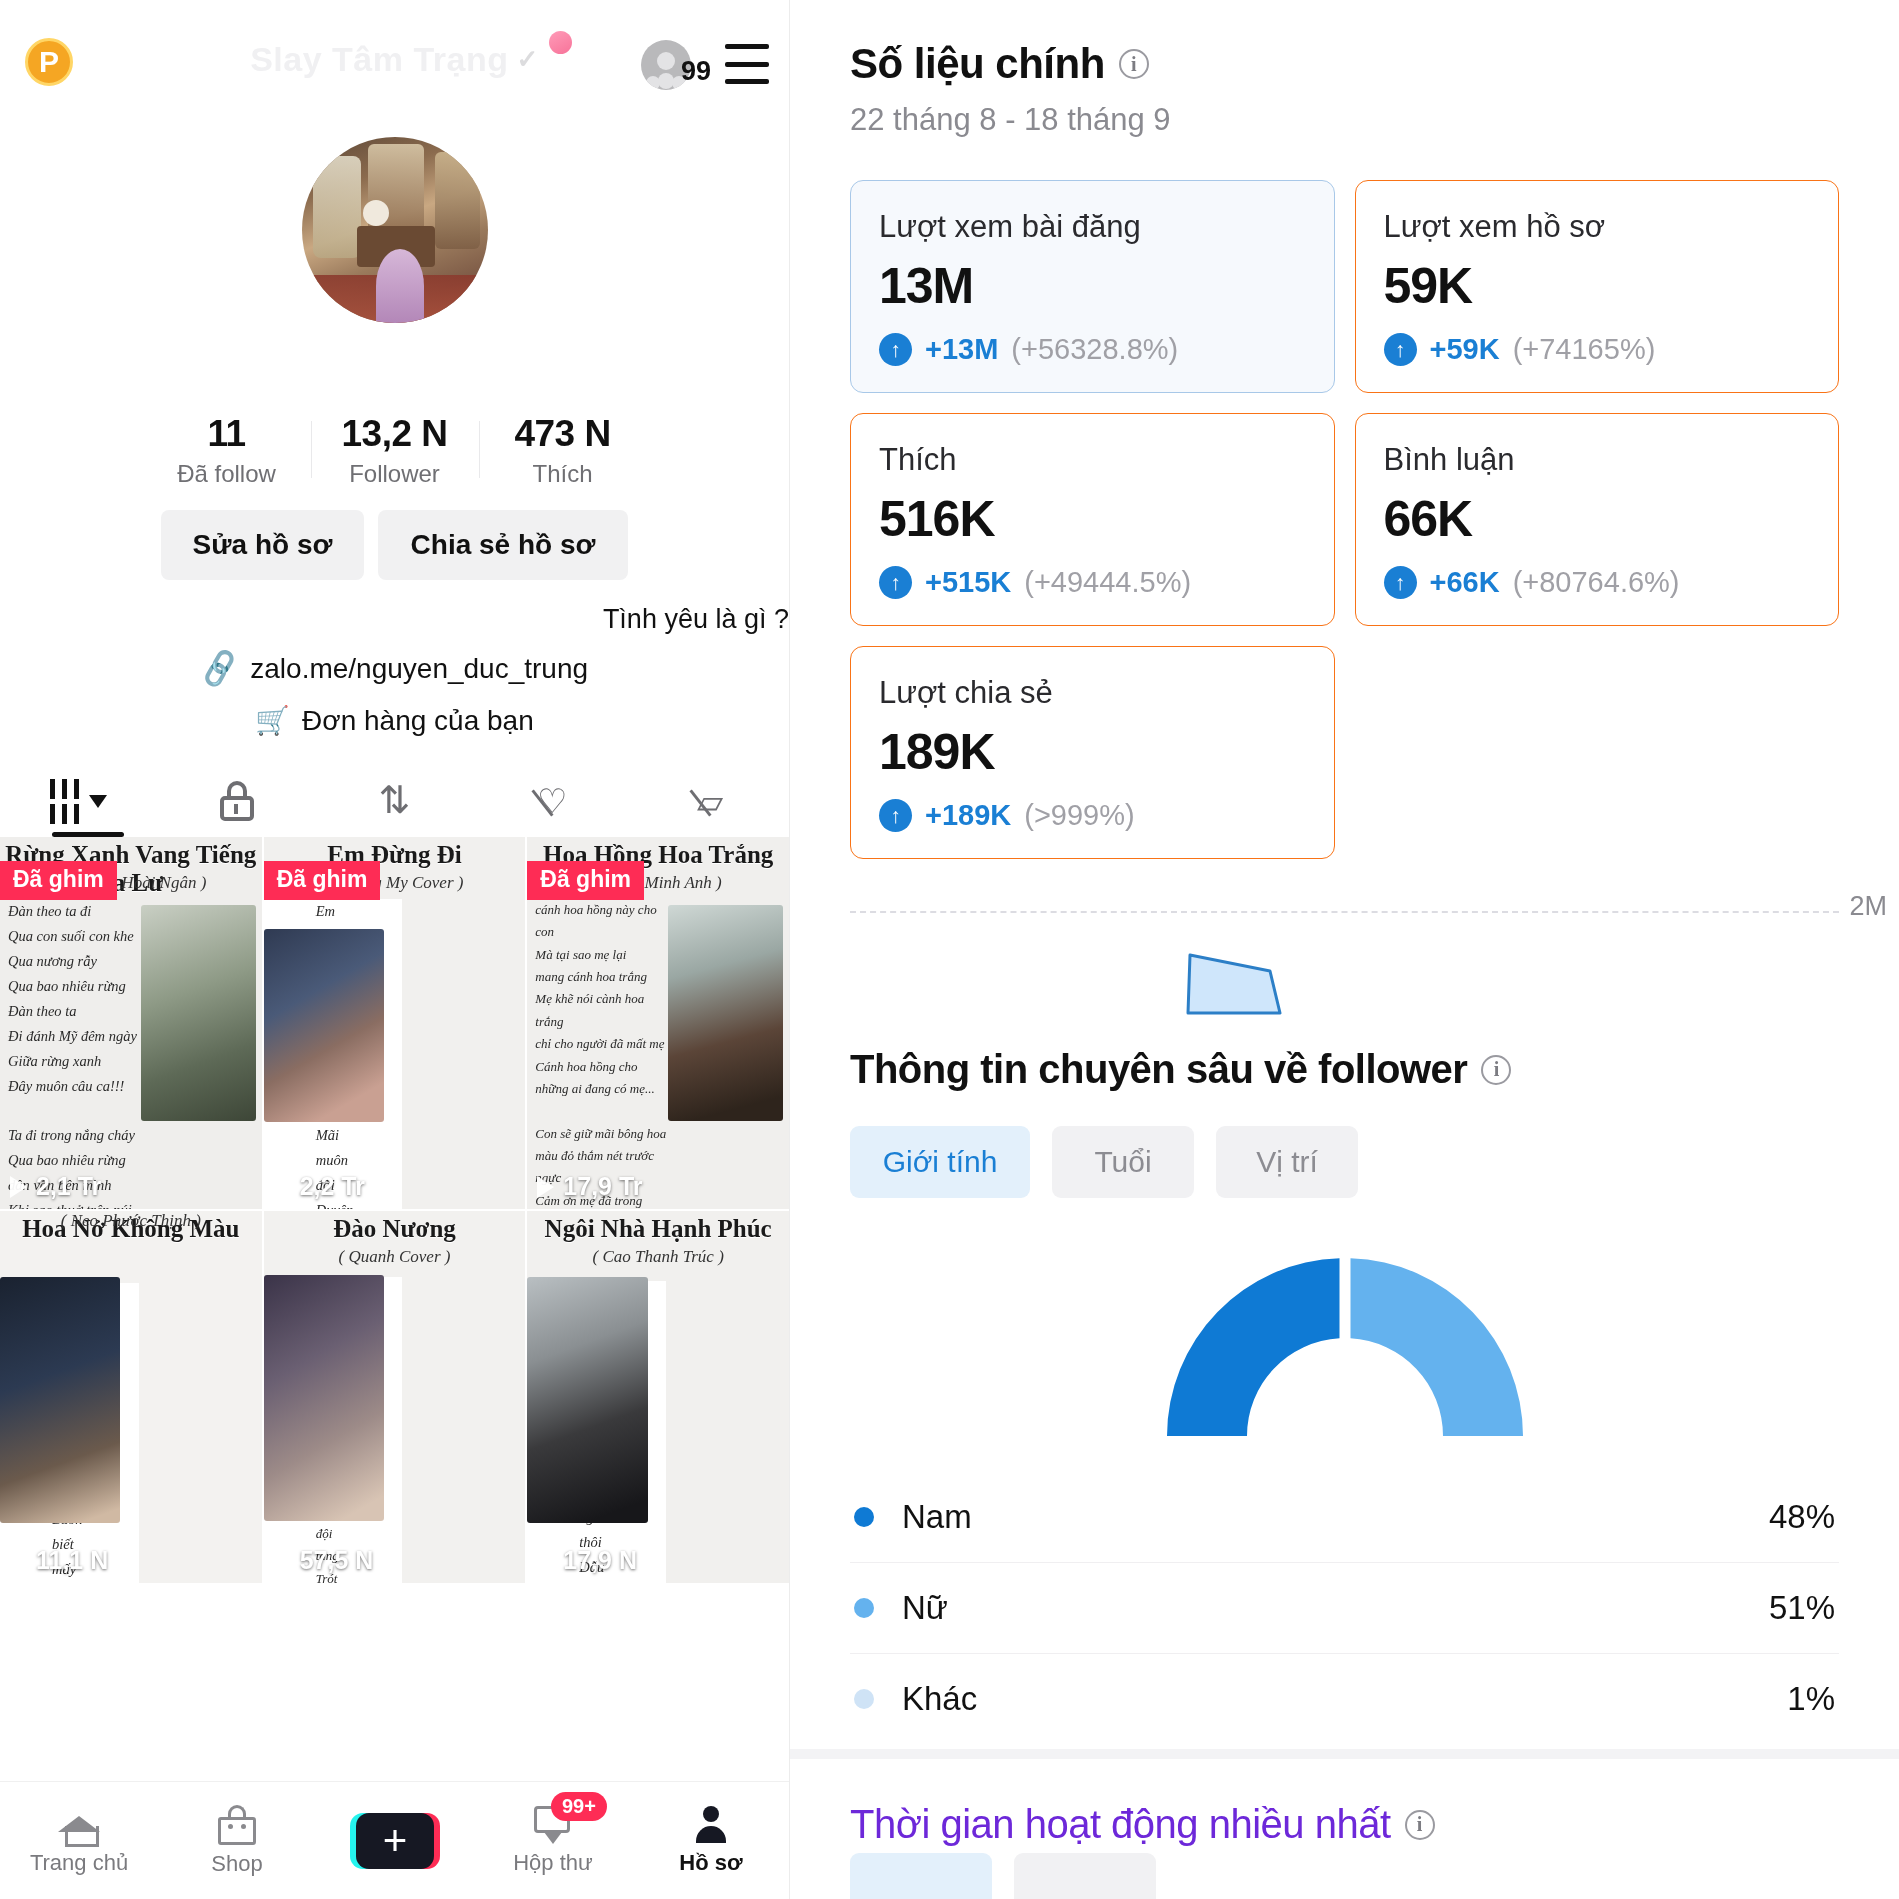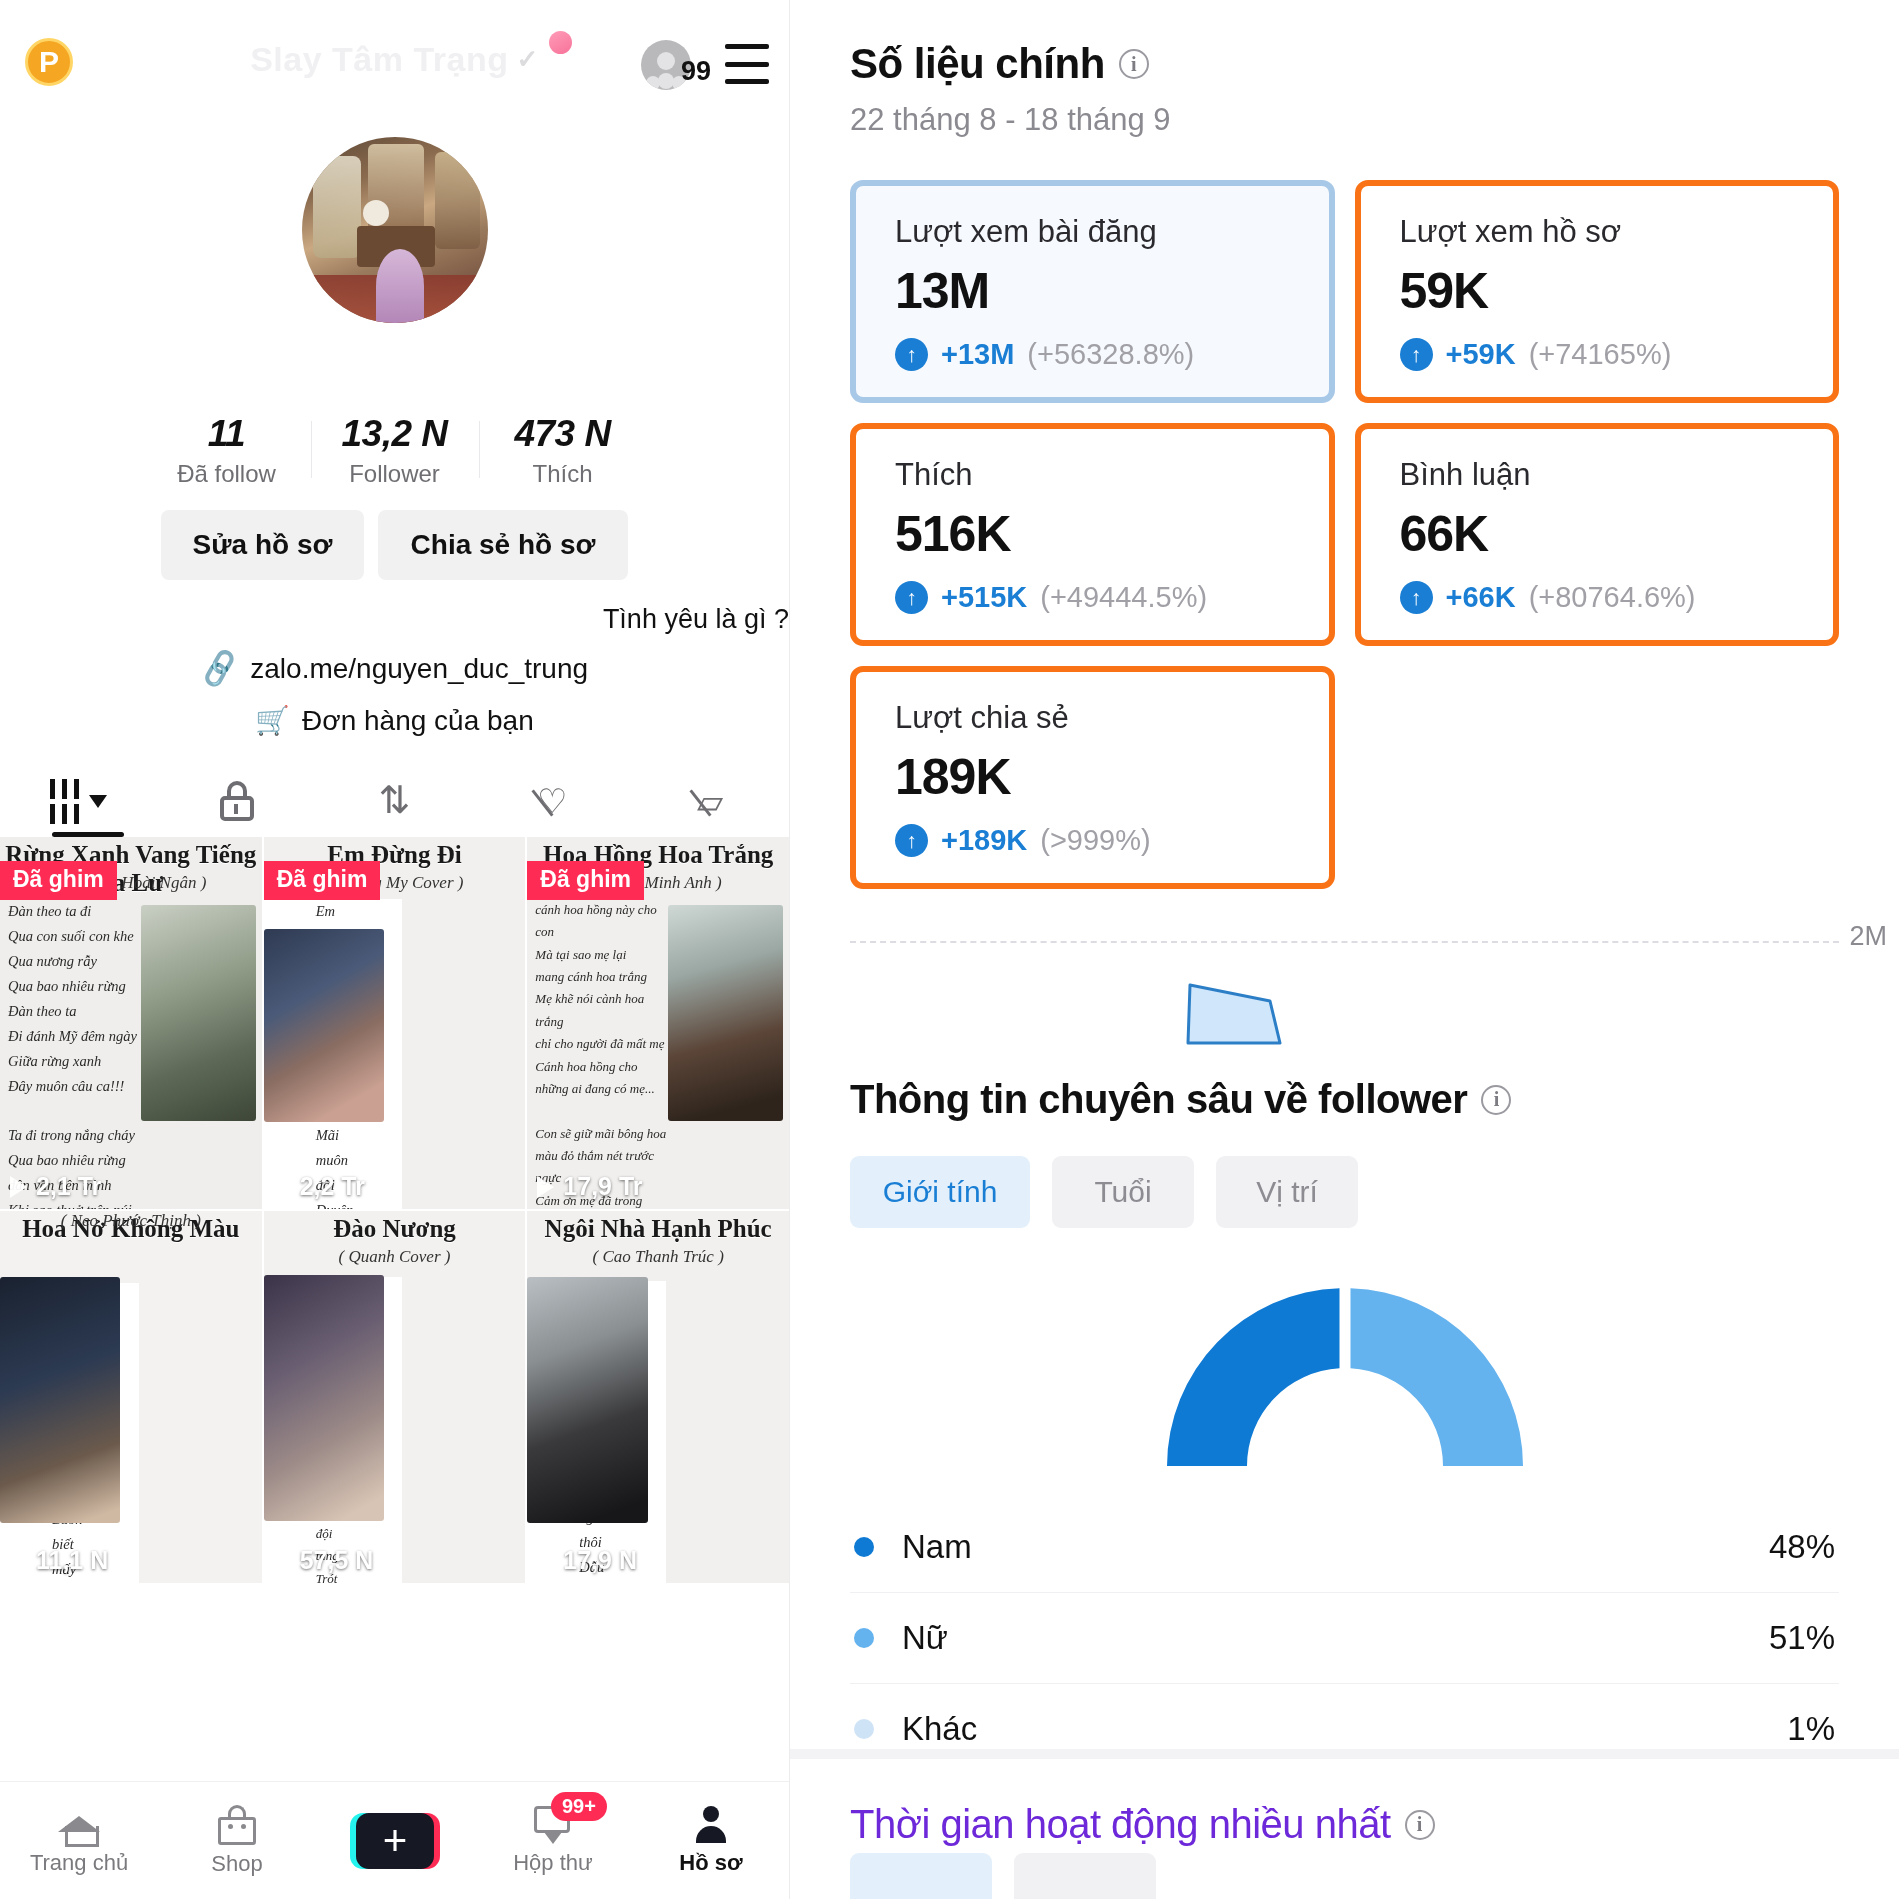--- a/index.html
+++ b/index.html
@@ -81,21 +81,21 @@
 
   .stats {
     display:flex; justify-content:center; align-items:center;
     margin-top: 20px; gap:0;
   }
   .stat { width: 168px; text-align:center; position:relative; }
   .stat + .stat::before {
     content:""; position:absolute; left:0; top:8px; bottom:10px;
     width:1px; background:#e9e9eb;
   }
-  .stat-num { font-size: 37px; font-weight: bold; color:#111; letter-spacing:-.5px;font-style:italic; }
+  .stat-num { font-size: 37px; font-weight: bold; color:#111; letter-spacing:-.5px; }
   .stat-lab { font-size: 24px; color: #6f6f73; margin-top:5px; }
 
   .pbtns { display:flex; justify-content:center; gap:14px; margin-top:22px; }
   .pbtn {
     background:#f1f1f2; border:none; border-radius:8px;
     font-size: 28px; color:#111; font-weight:600;
     padding: 19px 15px; cursor:pointer; font-family:inherit;
   }
   .pbtn.edit { width: 203px; }
   .pbtn.share { width: 250px; }
@@ -192,21 +192,21 @@
   .an-title h1 { font-size:42px; font-weight:bold; color:#111; letter-spacing:-.5px; }
   .info-i {
     width:30px;height:30px;border-radius:50%;border:2px solid #9a9aa0;
     color:#7c7c82;font-size:20px;font-weight:bold;display:flex;align-items:center;justify-content:center;
     font-family:"Liberation Serif",serif;
   }
   .an-range { font-size:31px; color:#8a8a90; margin-top:14px; }
 
   .cards { display:grid; grid-template-columns:1fr 1fr; gap:20px; margin-top:42px; }
   .card {
-    border:6px solid #f97316; border-radius:13px; padding:28px 39px 26px;
+    border:1px solid #f97316; border-radius:13px; padding:28px 28px 26px;
     background:#fff; min-height:196px;
   }
   .card.sel { border-color:#a8c8e8; background:#f6f9fd; }
   .card-lab { font-size:31px; color:#2a2a2e; }
   .card-val { font-size:50px; font-weight:bold; color:#111; margin-top:12px; letter-spacing:-1px; }
   .card-delta { display:flex; align-items:center; gap:13px; margin-top:18px; font-size:29px; }
   .up-ic {
     width:33px;height:33px;border-radius:50%;background:#1a7fd4;color:#fff;
     font-size:21px;display:flex;align-items:center;justify-content:center;flex:0 0 auto;
   }

